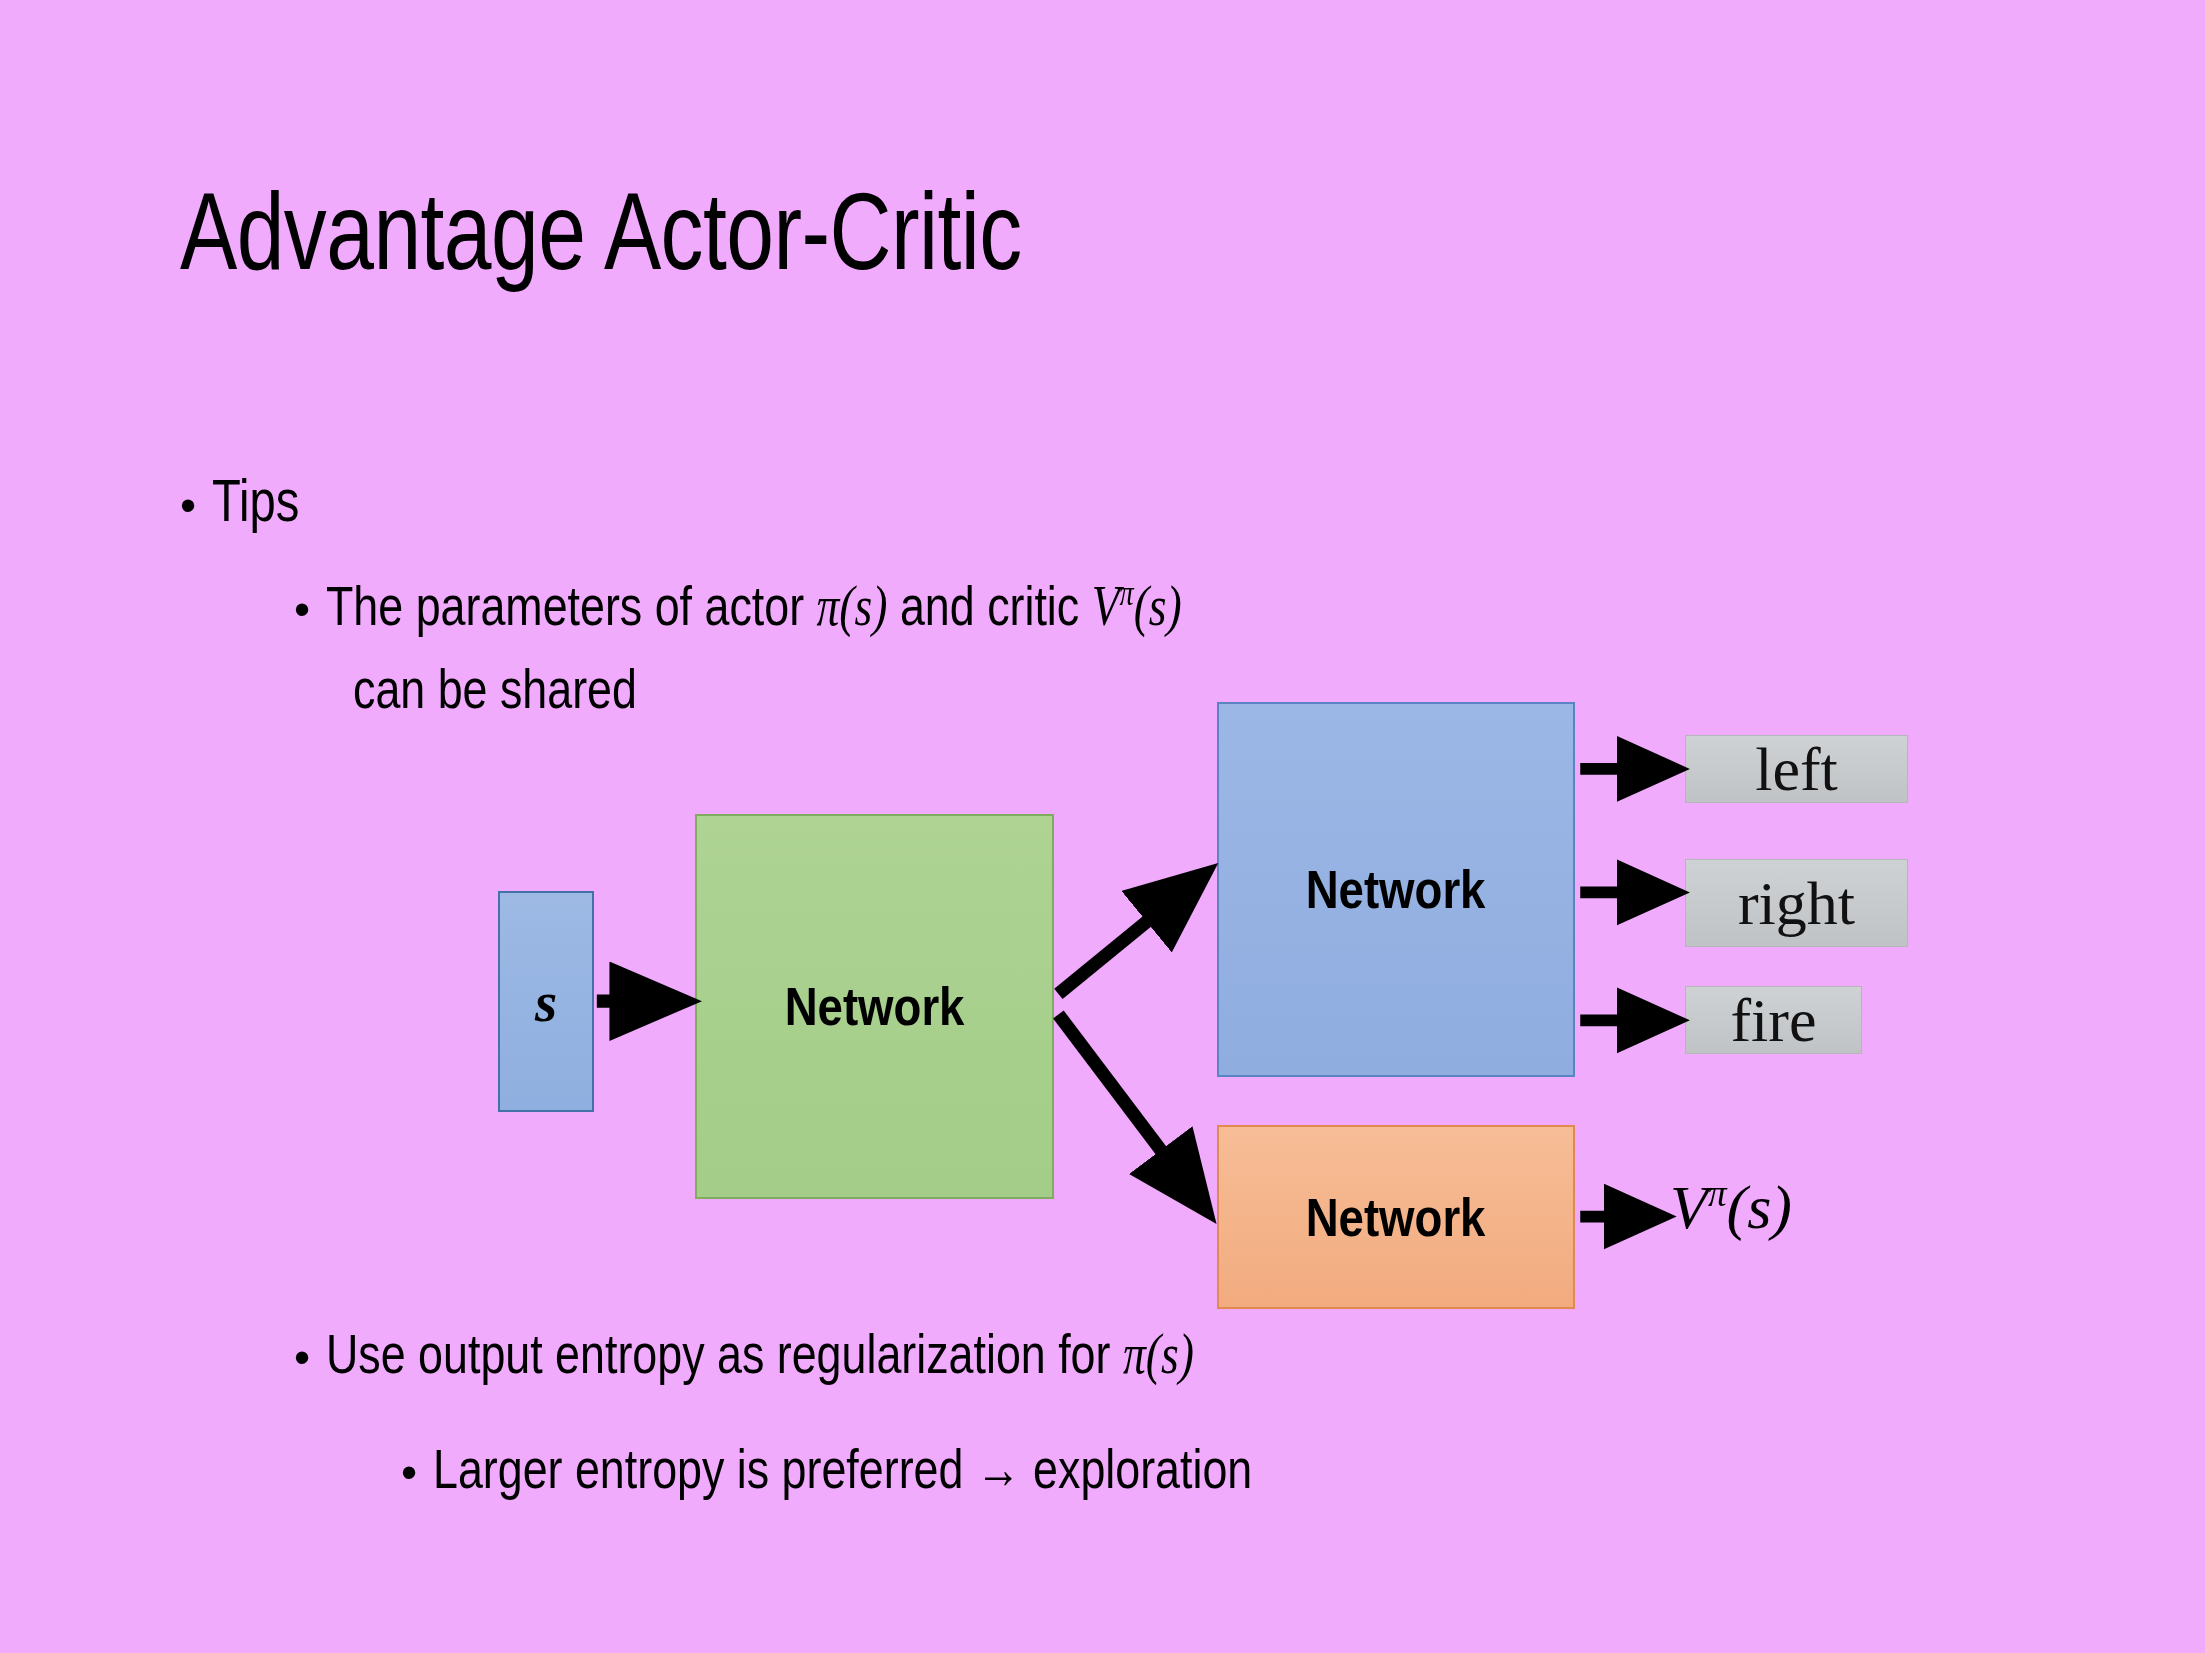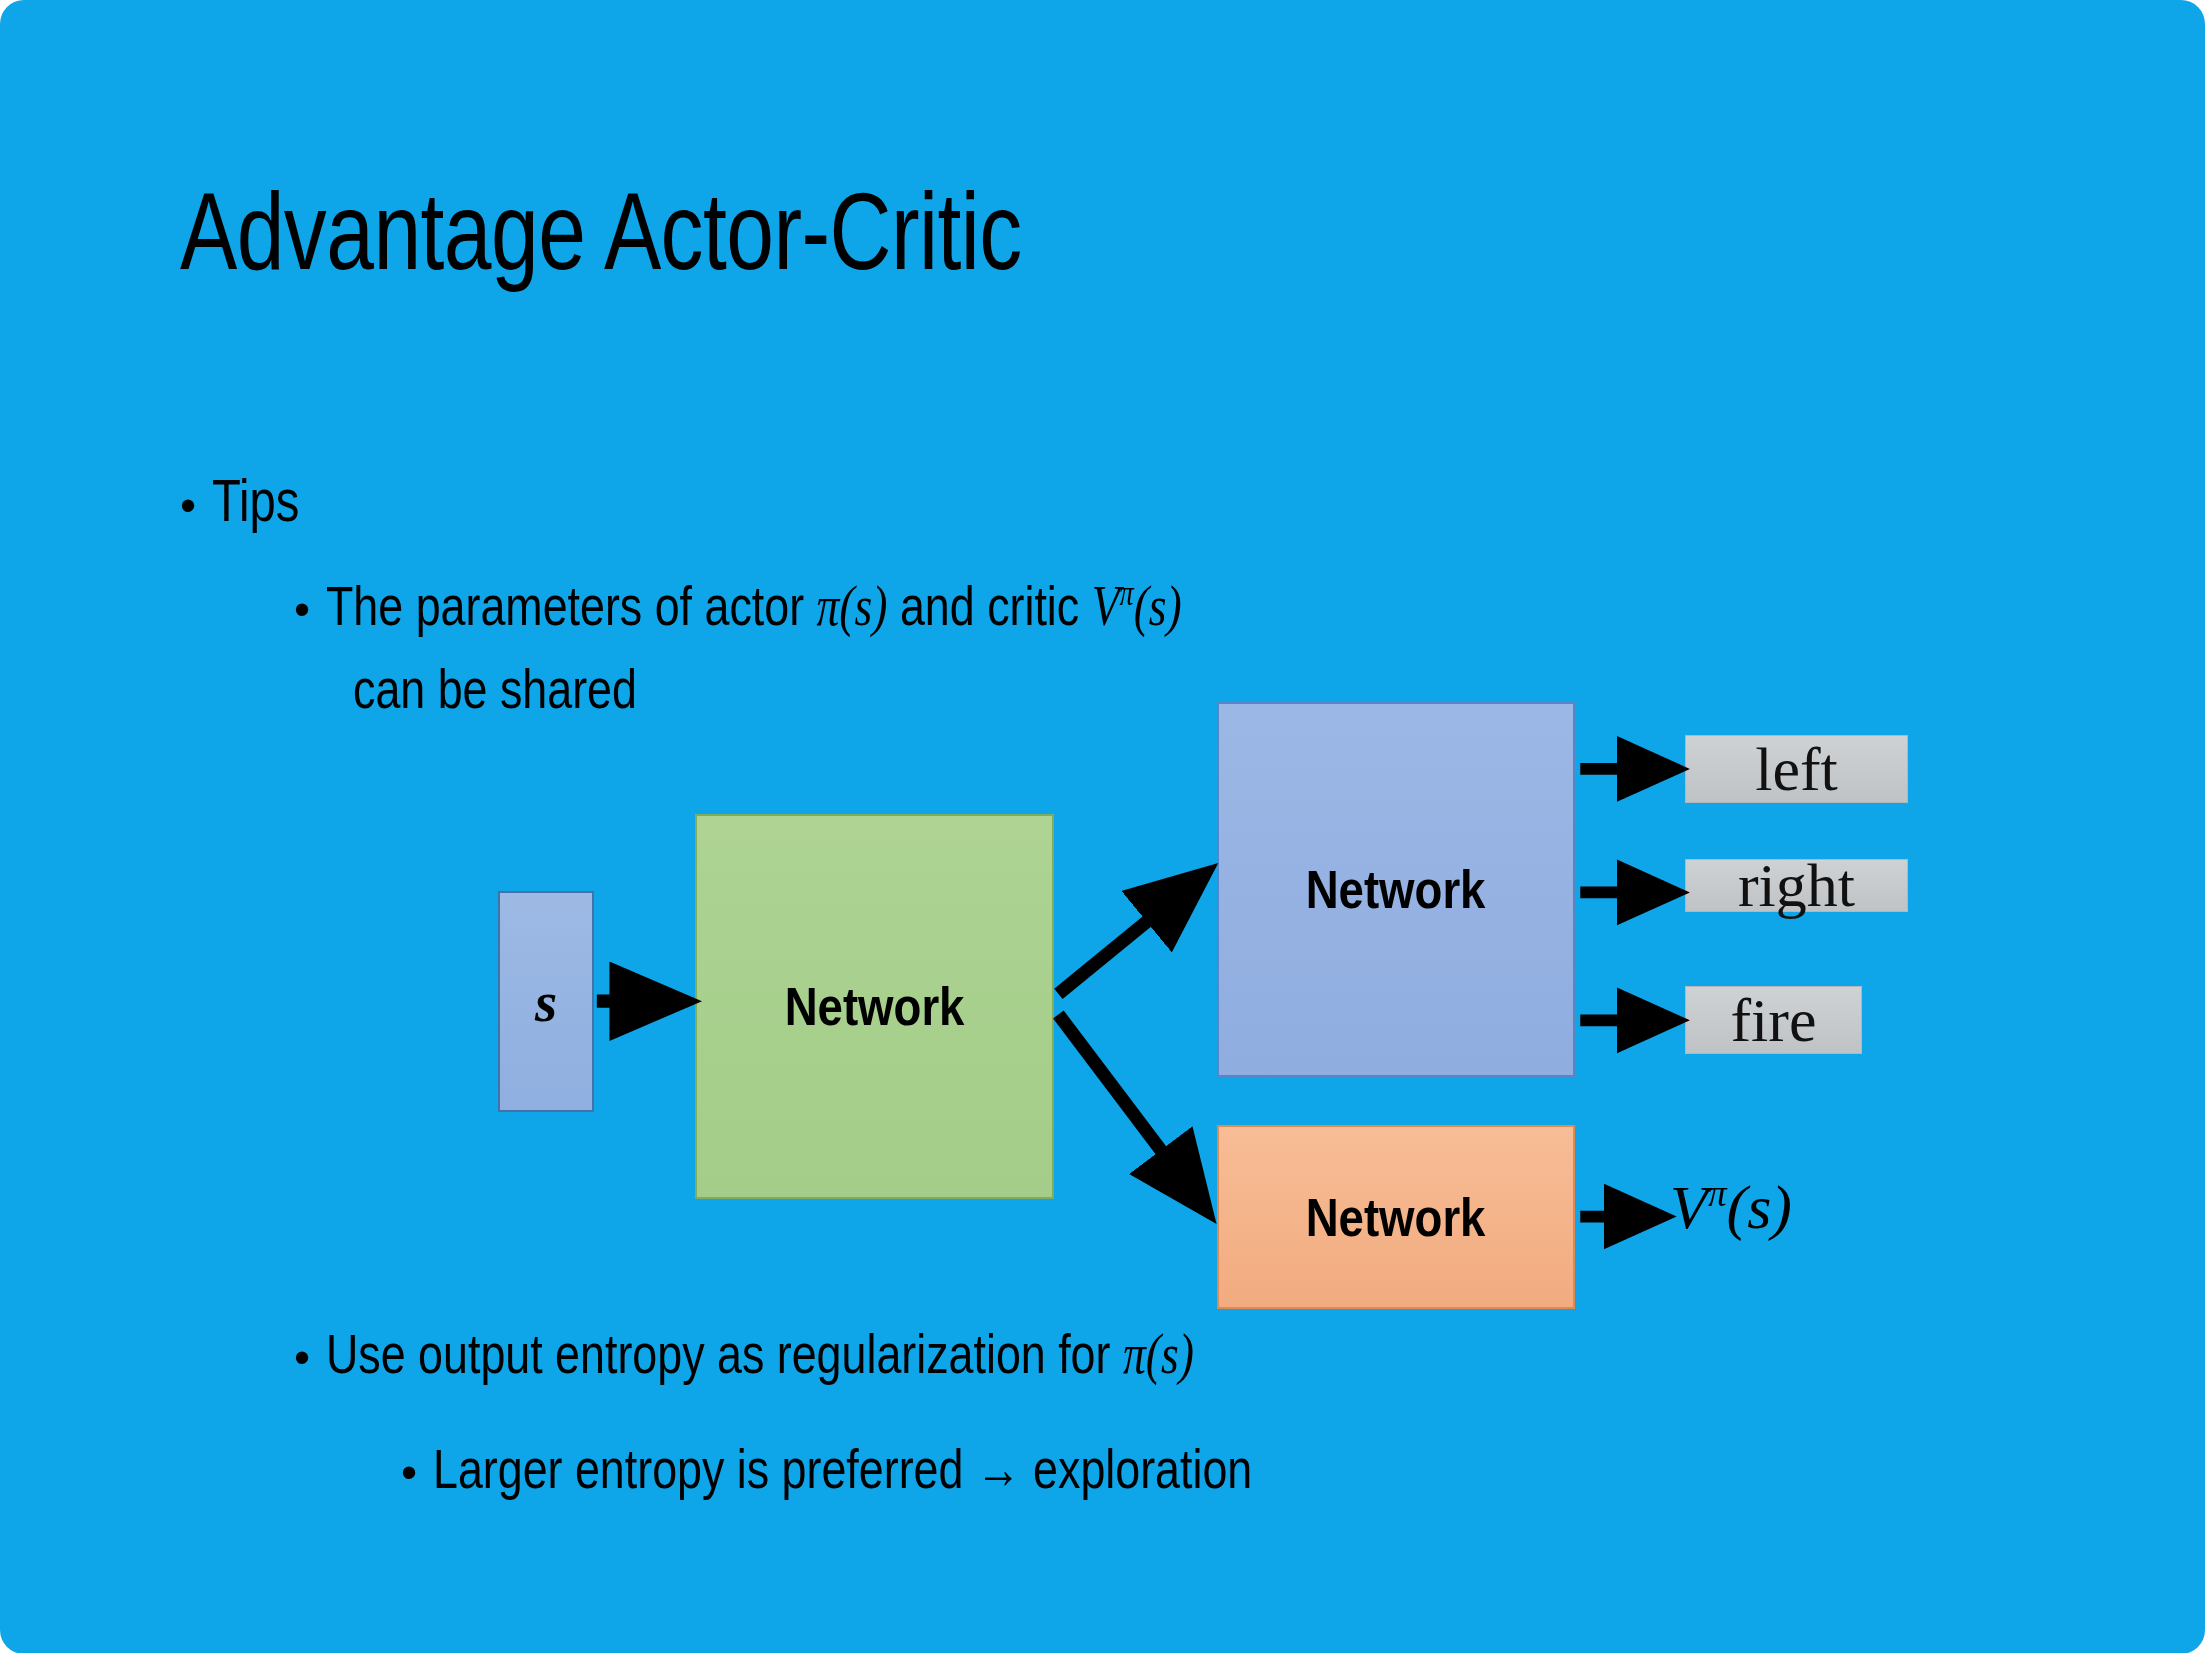--- a/index.html
+++ b/index.html
@@ -4,25 +4,24 @@
 <style>
   html, body {
     margin: 0;
     padding: 0;
     background: #ffffff;
   }
   #slide {
     position: relative;
     width: 2205px;
     height: 1654px;
-    background: #0ea5e9;
+    background: #f0abfc;
     overflow: hidden;
     font-family: "Liberation Sans", sans-serif;
     color: #000000;
-    border-radius: 24px;
   }
 
   
   #title {
     position: absolute;
     left: 180px;
     top: 173px;
     width: 1838px;
     font-family: "Liberation Sans", sans-serif;
     font-size: 110px;
@@ -144,21 +143,21 @@
     display: flex;
     align-items: center;
     justify-content: center;
     background: linear-gradient(180deg, #cfd2d4 0%, #bfc3c6 100%);
     border: 1.5px solid #b3b7ba;
     font-family: "Liberation Serif", serif;
     font-size: 62px;
     color: #111;
   }
   #out-left  { left: 1685px; top: 735px; width: 223px; height: 68px; }
-  #out-right { left: 1685px; top: 859px; width: 223px; height: 53px; }
+  #out-right { left: 1685px; top: 859px; width: 223px; height: 88px; }
   #out-fire  { left: 1685px; top: 986px; width: 177px; height: 68px; }
 
   #vout {
     position: absolute;
     left: 1670px;
     top: 1172px;
     font-family: "Liberation Serif", serif;
     font-style: italic;
     font-size: 62px;
     white-space: nowrap;

